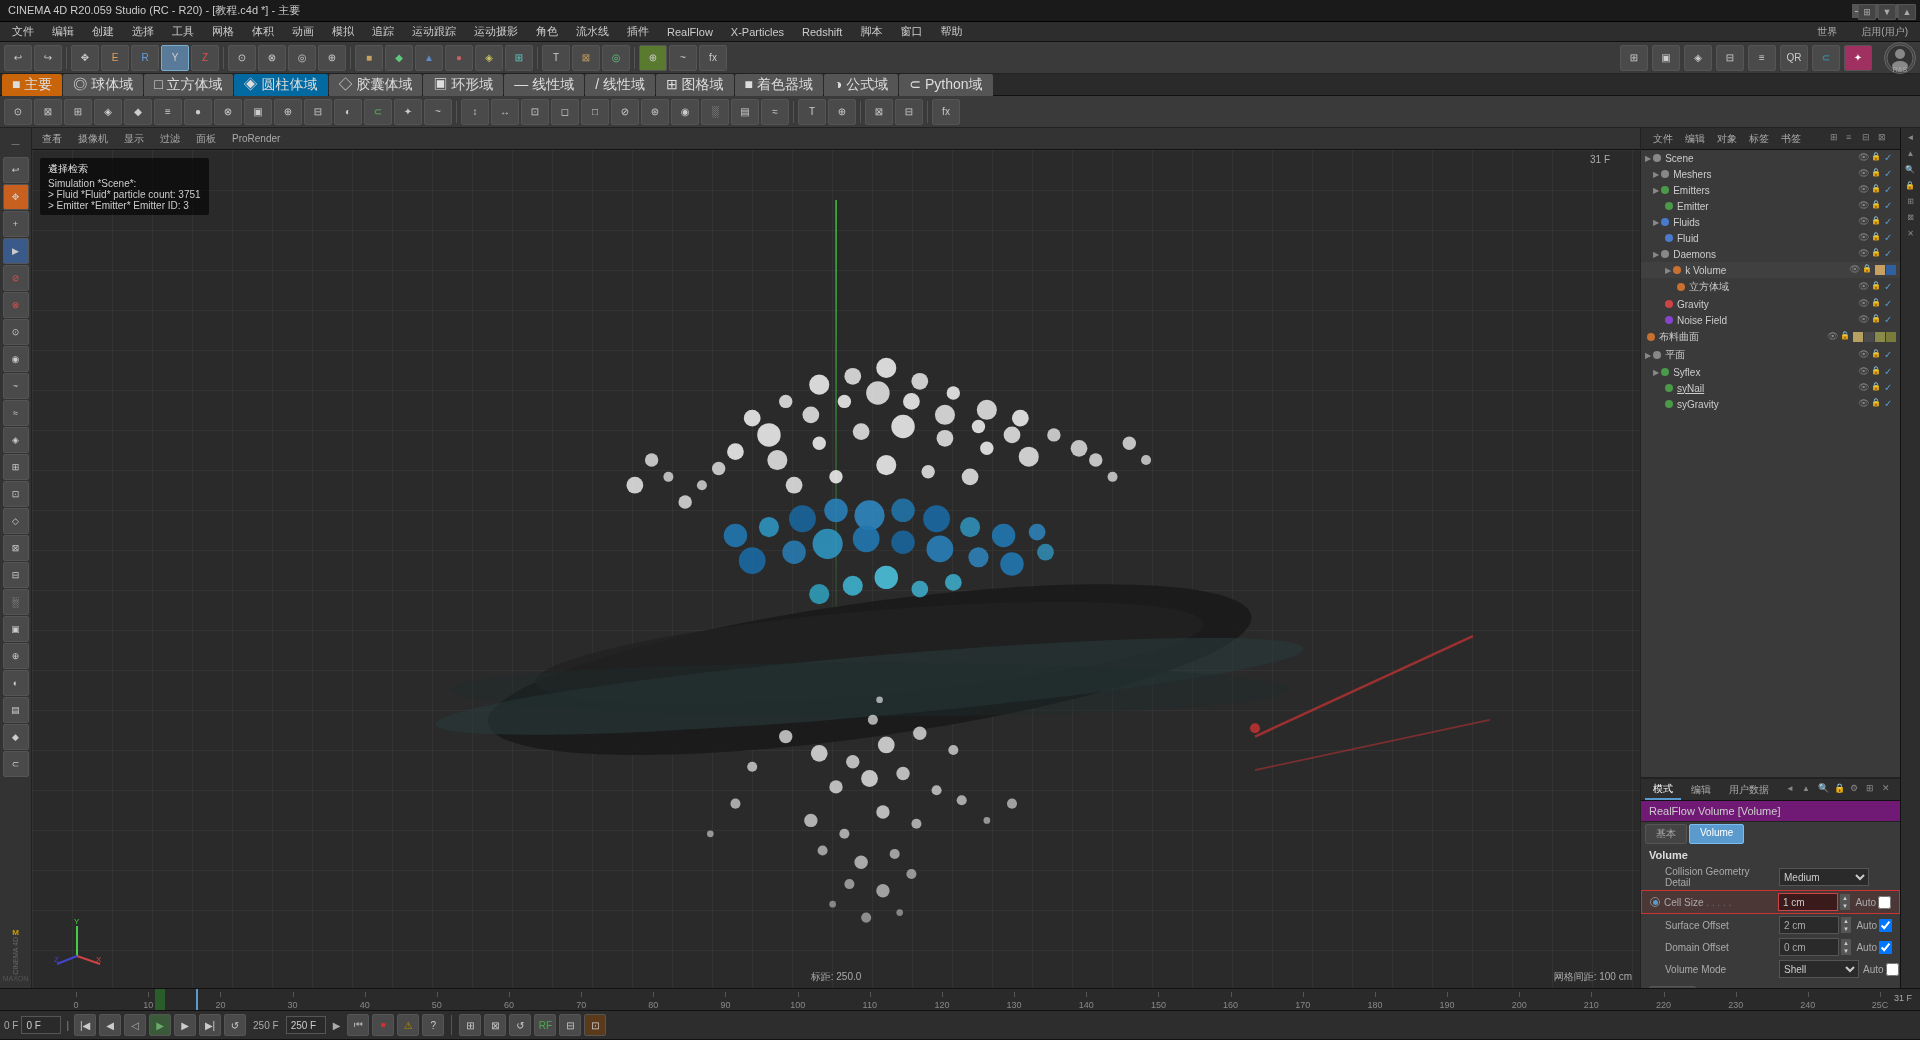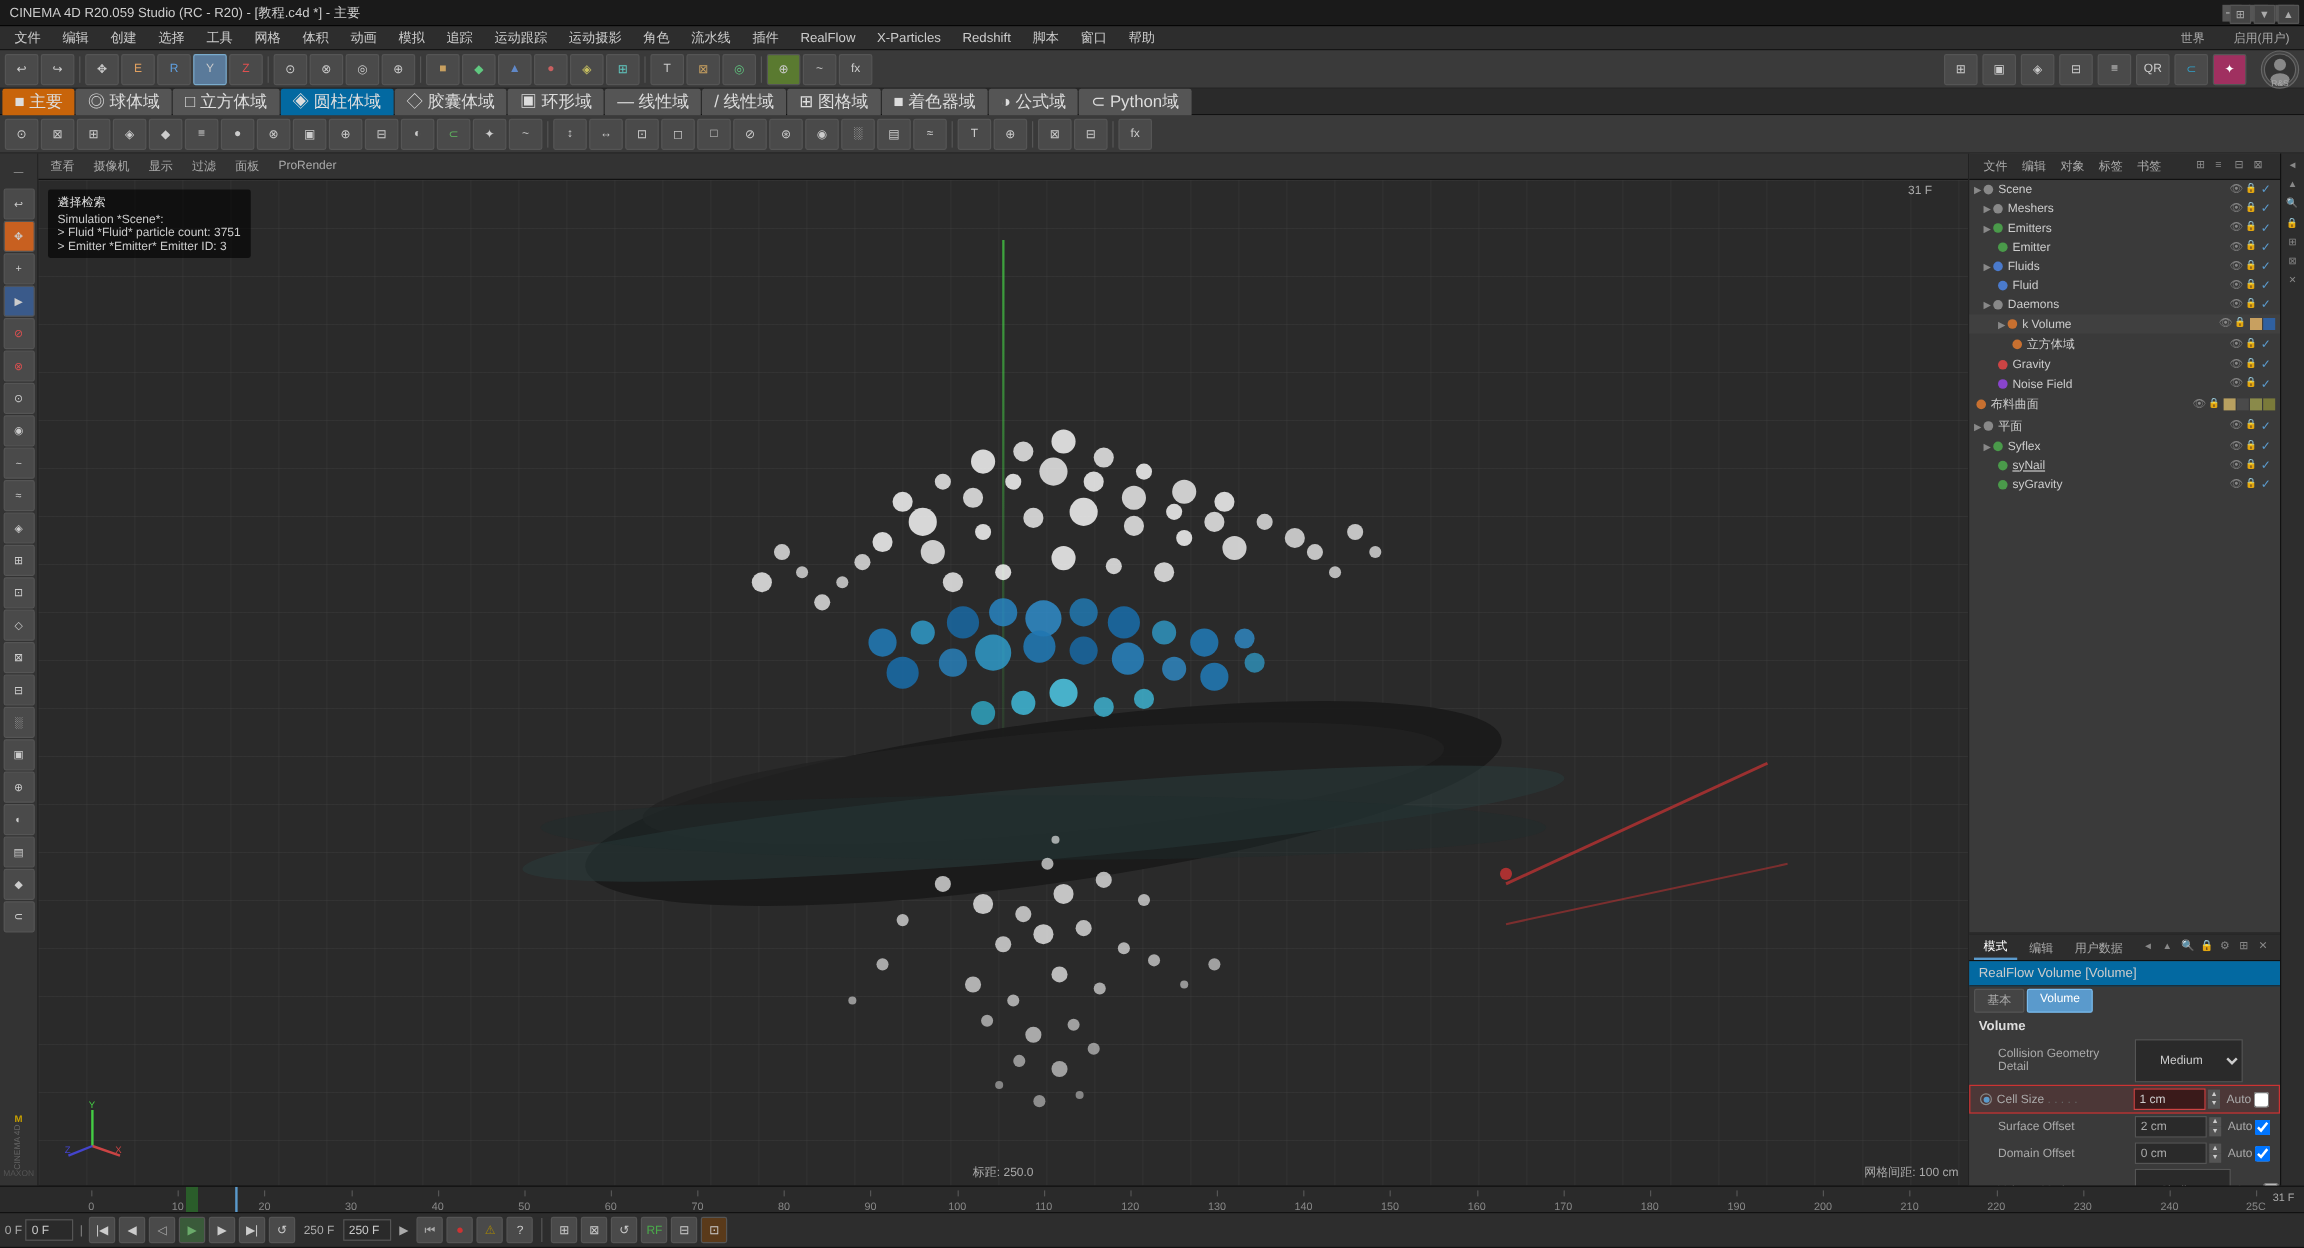--- a/index.html
+++ b/index.html
@@ -285,21 +285,21 @@
       padding: 2px 8px;
       cursor: pointer;
       font-size: 10px;
       color: #aaa;
     }
     .props-tab.active { color: #fff; border-bottom: 2px solid #5a9acc; }
     #props-title {
       padding: 4px 8px;
       font-size: 11px;
       color: #ccc;
-      background: #0369a1;
+      background: #701a75;
       border-bottom: 1px solid #222;
     }
     .props-section-title {
       padding: 3px 8px;
       font-size: 11px;
       font-weight: bold;
       color: #ddd;
     }
 
     
@@ -346,22 +346,22 @@
       padding: 1px 4px;
       height: 18px;
       width: 60px;
     }
     .prop-input.highlighted { border-color: #cc4444; background: #3a1a1a; }
     .prop-dropdown {
       background: #2a2a2a;
       border: 1px solid #555;
       color: #ccc;
       font-size: 10px;
-      padding: 1px 16px;
-      height: 36px;
+      padding: 1px 0;
+      height: 18px;
     }
     .prop-checkbox {
       width: 12px;
       height: 12px;
     }
     .prop-auto {
       font-size: 10px;
       color: #aaa;
       display: flex;
       align-items: center;

